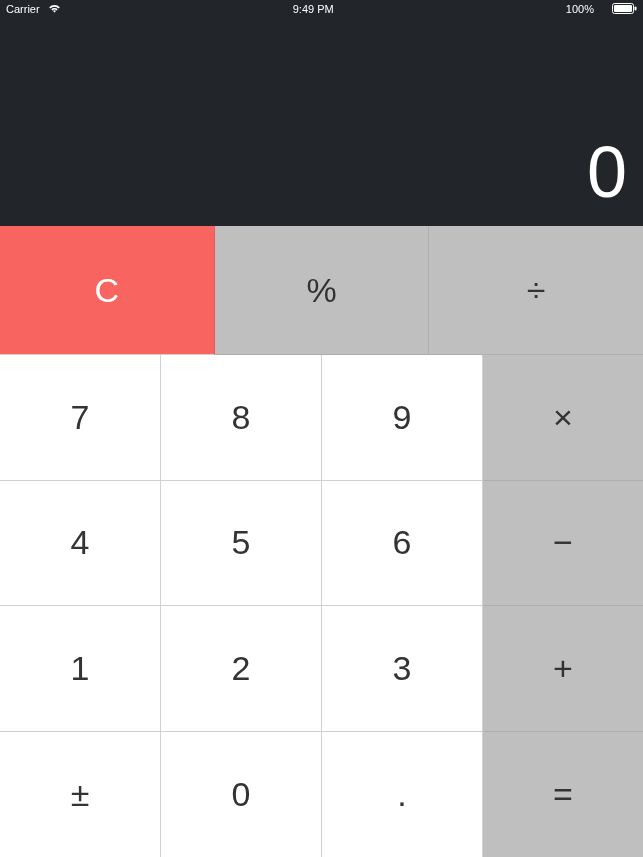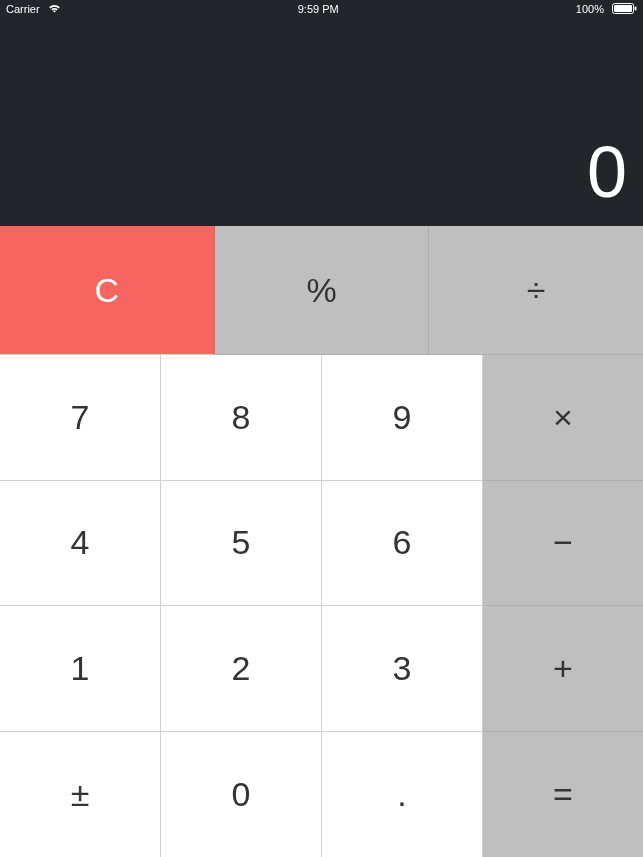--- a/index.html
+++ b/index.html
@@ -28,21 +28,21 @@
     }
     .status-left {
       display: flex;
       align-items: center;
       gap: 8px;
       text-align: center;
     }
     .status-right {
       display: flex;
       align-items: center;
-      gap: 8px;
+      gap: 18px;
     }
     .wifi-icon svg, .battery-icon svg {
       display: block;
     }
     .display {
       height: 209px;
       background: #22252a;
       display: flex;
       align-items: flex-end;
       justify-content: flex-end;
@@ -106,21 +106,21 @@
 
 <div class="status-bar">
   <div class="status-left">
     <span>Carrier</span>
     <span class="wifi-icon">
       <svg width="13" height="9" viewBox="0 0 13 9">
           <path fill="#fff" d="M6.5 8.5 L8 7 A2.1 2.1 0 0 0 5 7 Z M3.3 5.3 L4.5 6.5 A2.9 2.9 0 0 1 8.5 6.5 L9.7 5.3 A4.6 4.6 0 0 0 3.3 5.3 Z M1.2 3.2 L2.4 4.4 A5.9 5.9 0 0 1 10.6 4.4 L11.8 3.2 A7.6 7.6 0 0 0 1.2 3.2 Z"></path>
         </svg>
     </span>
   </div>
-  <div>9:59 PM</div>
+  <div>9:49 PM</div>
   <div class="status-right">
     <span>100%</span>
     <span class="battery-icon">
       <svg width="25" height="11" viewBox="0 0 25 11">
           <rect x="0.5" y="0.5" width="21" height="10" rx="2" fill="none" stroke="#fff" stroke-width="1"></rect>
           <rect x="2" y="2" width="18" height="7" rx="1" fill="#fff"></rect>
           <rect x="22.5" y="3.5" width="2" height="4" rx="1" fill="#fff"></rect>
         </svg>
     </span>
   </div>

